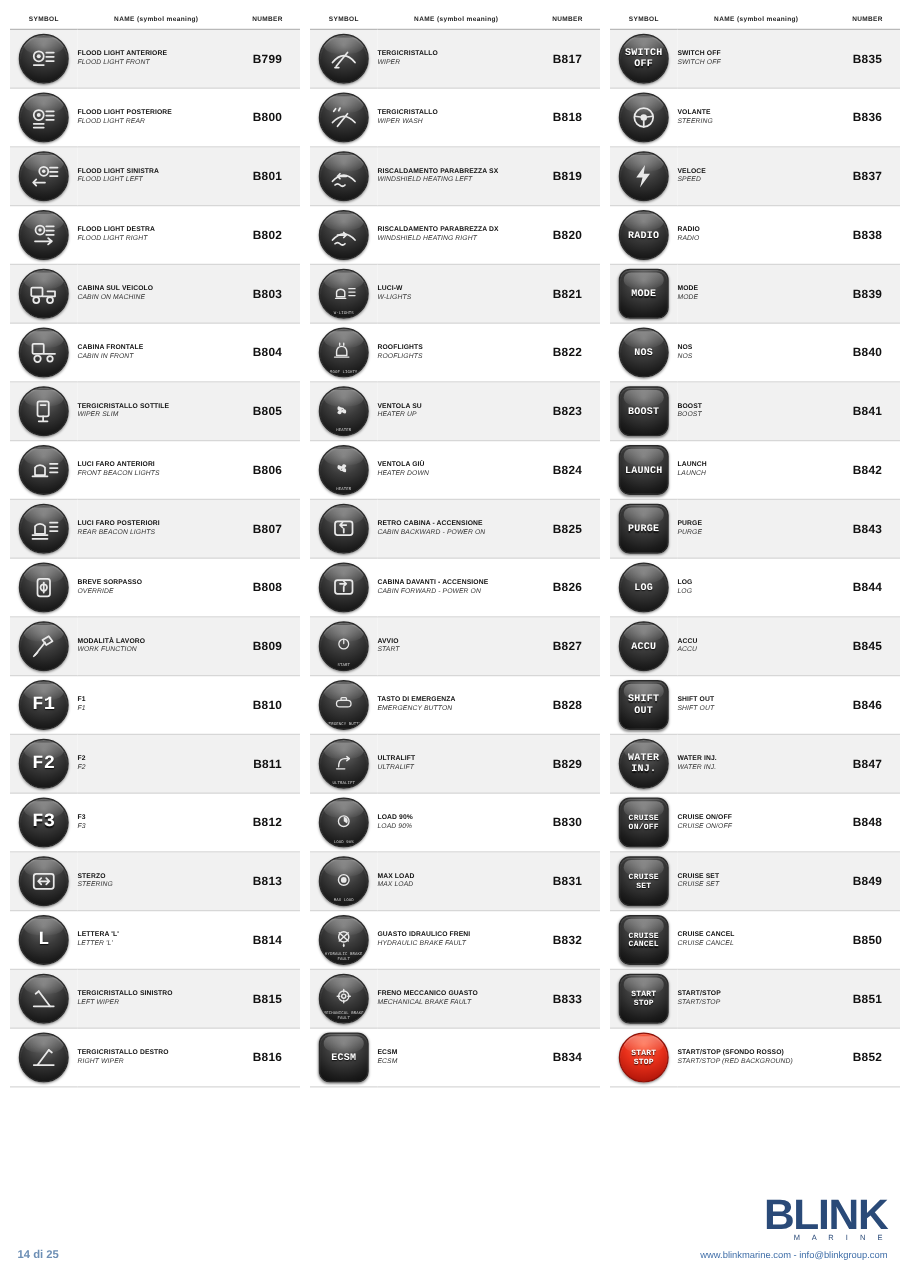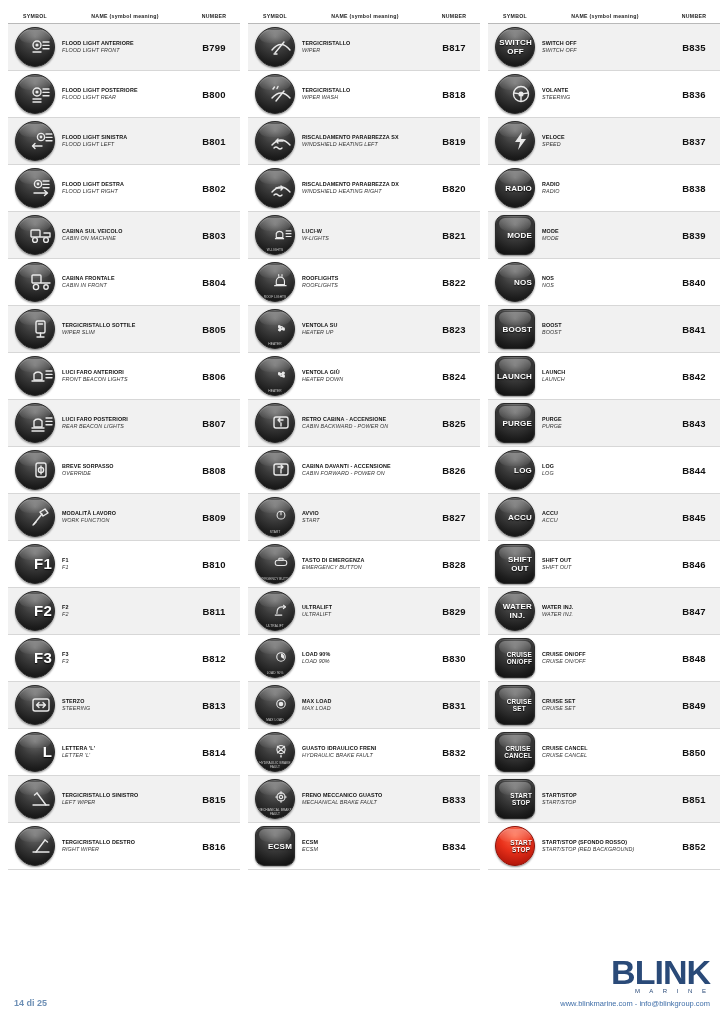--- a/index.html
+++ b/index.html
@@ -96,22 +96,23 @@
     width: 38px;
     height: 38px;
     border-radius: 9px;
     margin: 0 auto;
     position: relative;
     background: radial-gradient(circle at 50% 22%, #6c6c6c 0%, #3a3a3a 42%, #1d1d1d 75%, #0c0c0c 100%);
     box-shadow: 0 1px 2px rgba(0,0,0,.45), inset 0 1px 1px rgba(255,255,255,.18);
     border: 1px solid #2a2a2a;
     display: flex;
     align-items: center;
-    justify-content: flex-end;
+    justify-content: center;
     overflow: hidden;
+    font-family: Liberation Mono, monospace;
   }
   .btn.round { border-radius: 50%; }
   .btn.red {
     background: radial-gradient(circle at 50% 22%, #ff6a4a 0%, #e8301a 45%, #b9190c 80%, #8d1108 100%);
     border-color: #8d1108;
   }
   .btn .glare {
     position: absolute;
     top: 2px; left: 3px; right: 3px;
     height: 13px;

